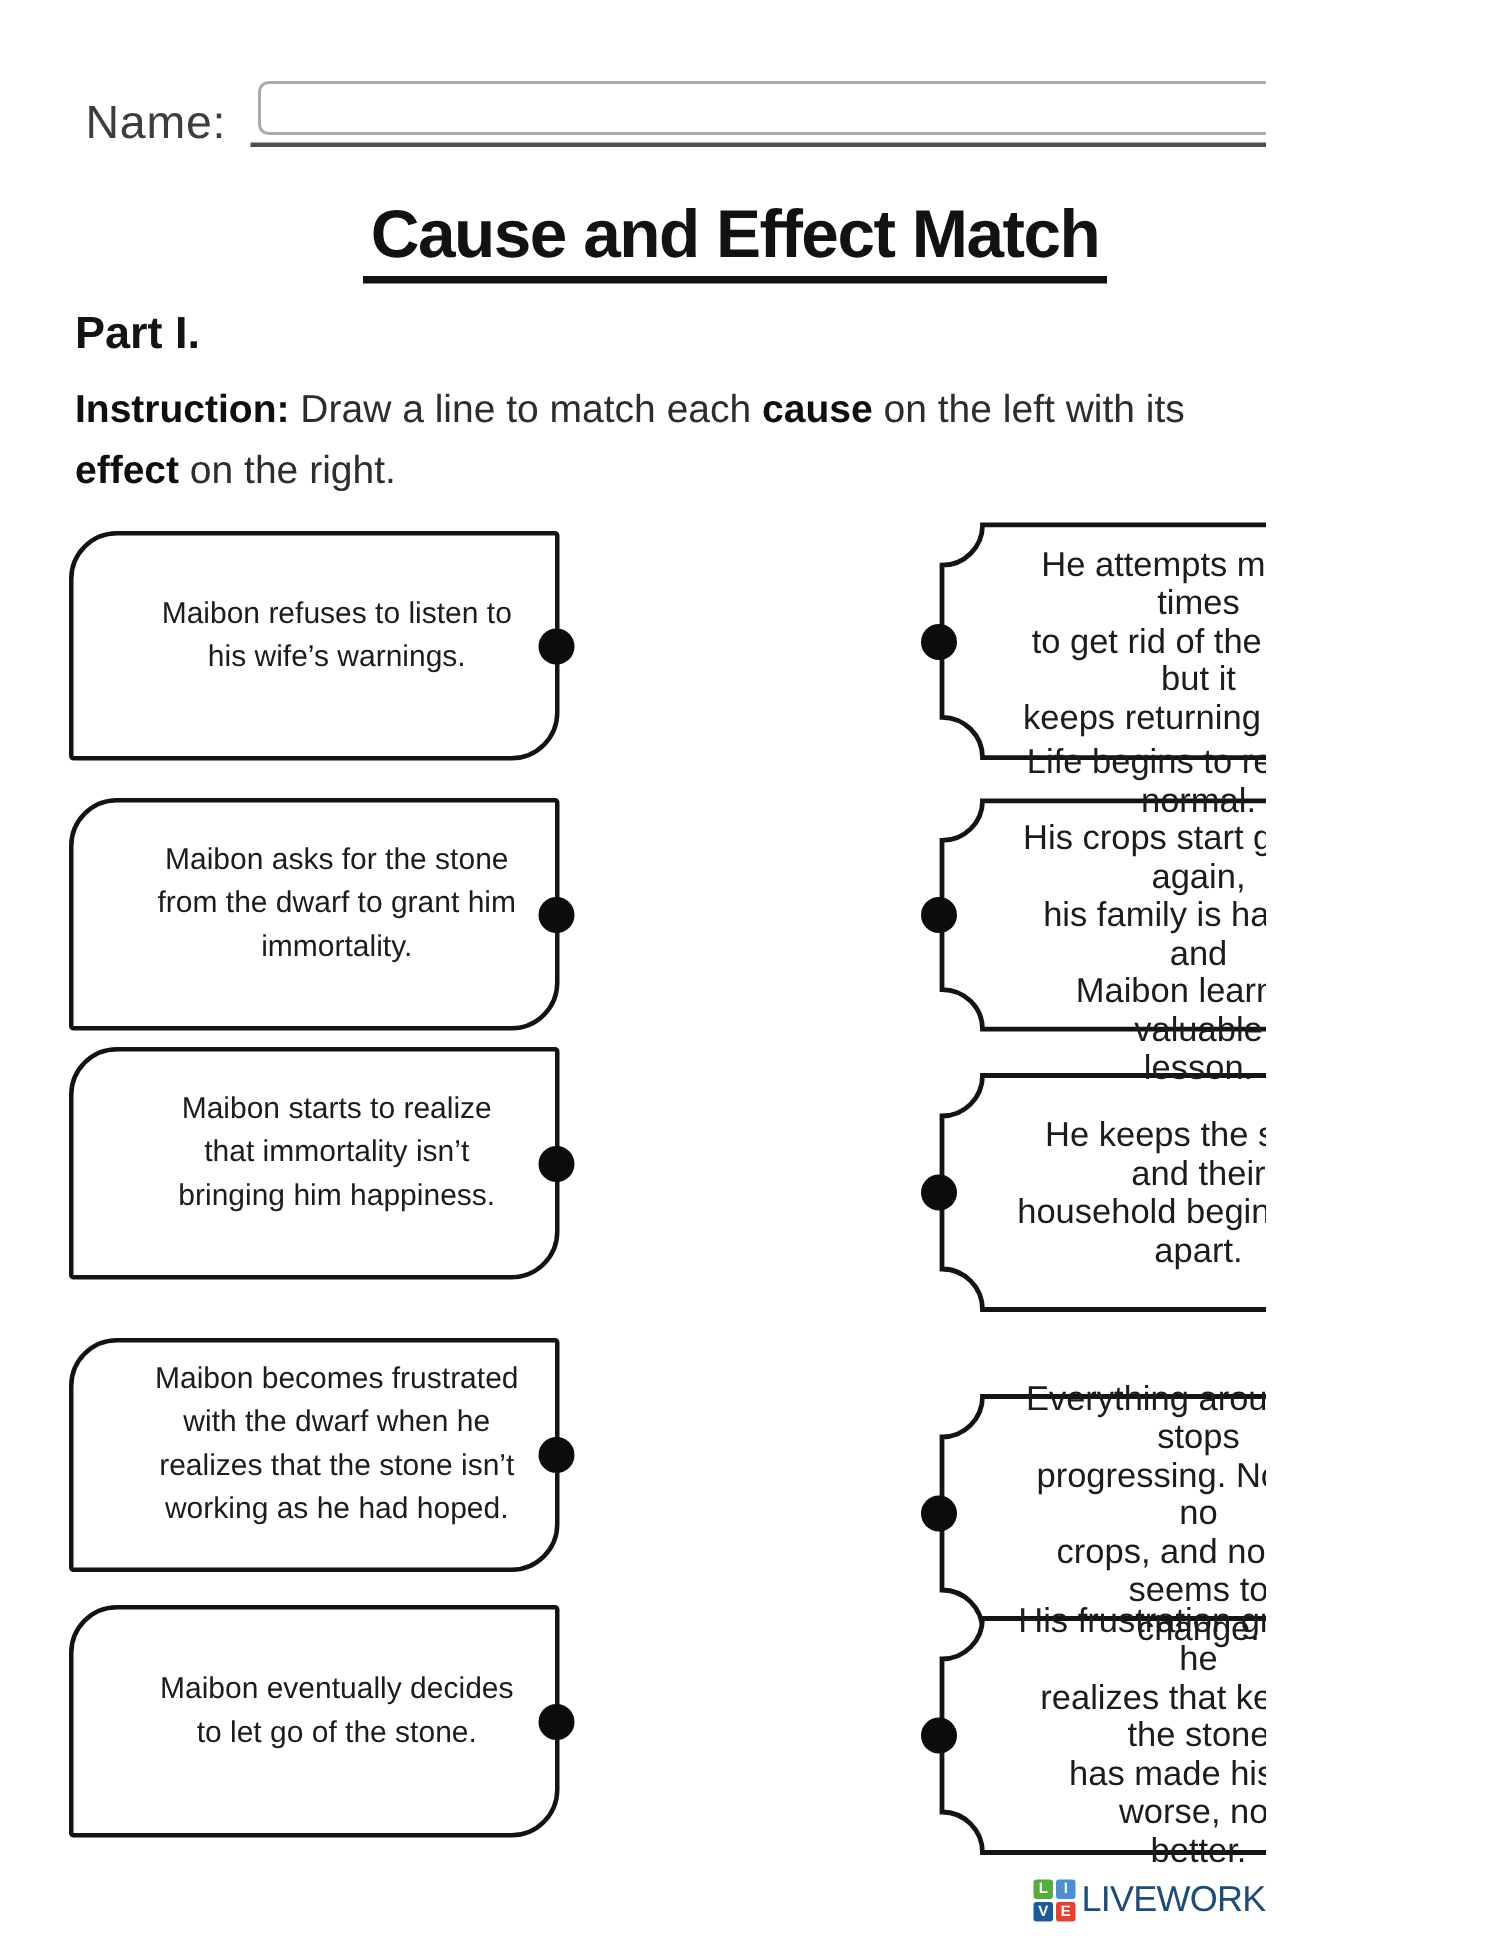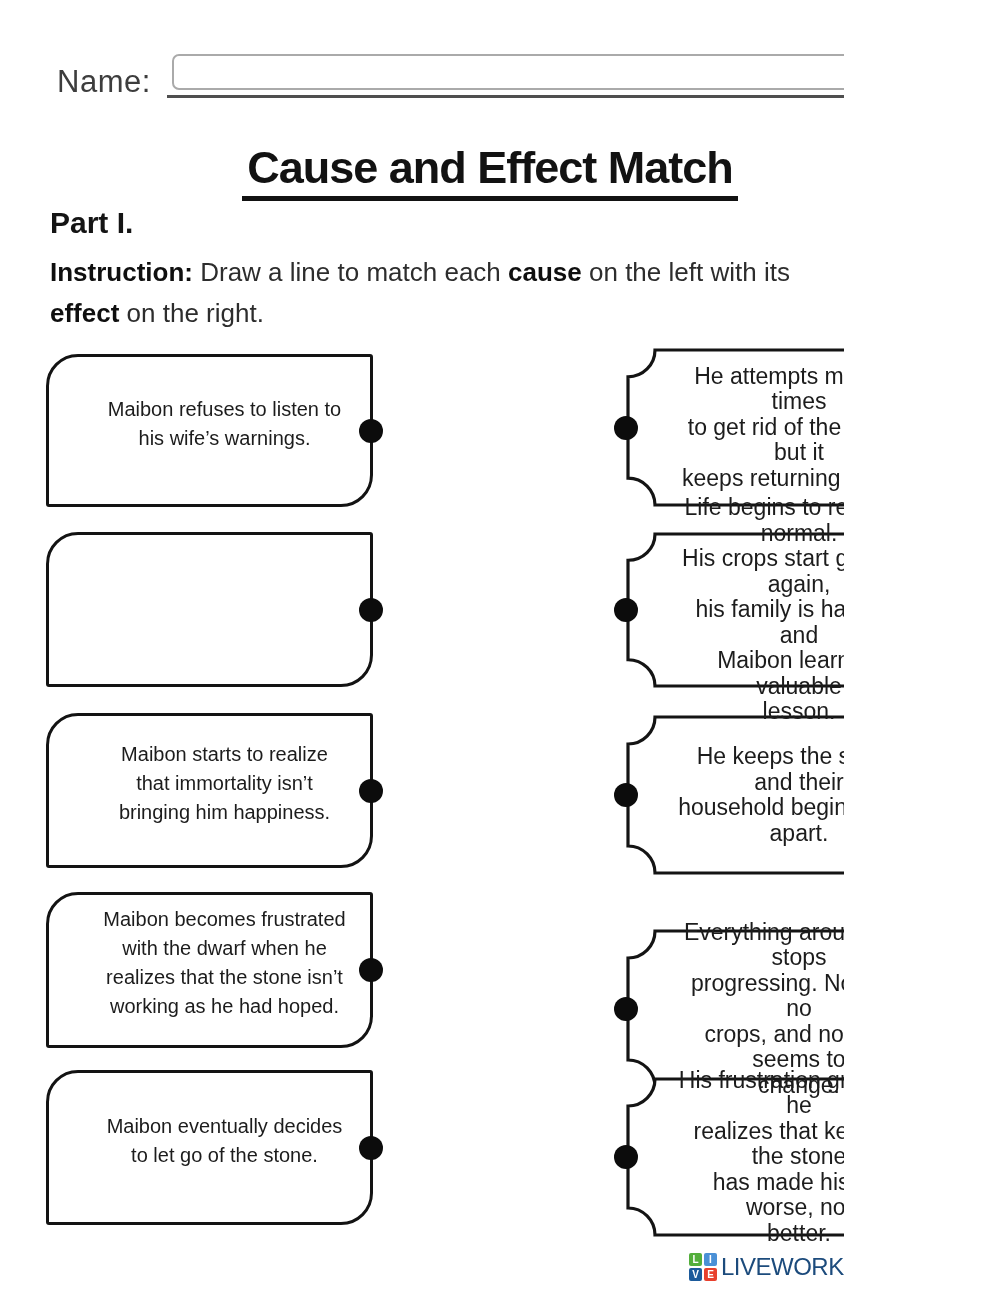--- a/index.html
+++ b/index.html
@@ -8,39 +8,39 @@
 
   
   .name-label{position:absolute;left:57px;top:64px;font-size:31px;color:#3d3d3d;letter-spacing:.5px;}
   .name-input{position:absolute;left:172px;top:54px;width:714px;height:36px;
               border:2px solid #aaaaaa;border-radius:7px;background:#fff;
               font-size:22px;padding:0 10px;box-sizing:border-box;outline:none;}
   .name-underline{position:absolute;left:167px;top:95px;width:736px;height:3px;background:#4f4f4f;}
 
   
   .title-wrap{position:absolute;left:-10px;top:126px;width:1000px;text-align:center;}
-  .title{display:inline-block;margin:16px;font-size:45px;font-weight:bold;color:#121212;
+  .title{display:inline-block;margin:4px;font-size:45px;font-weight:bold;color:#121212;
          letter-spacing:-1px;border-bottom:5px solid #121212;padding:0 5px 2px;}
 
   
   .part{position:absolute;left:50px;top:206px;font-size:30px;font-weight:bold;color:#141414;}
   .instruction{position:absolute;left:50px;top:252px;width:880px;font-size:26px;color:#2d2d2d;line-height:41px;}
   .instruction b{color:#0f0f0f;}
 
   
   .box{position:absolute;box-sizing:border-box;display:flex;align-items:center;justify-content:center;
        text-align:center;color:#1c1c1c;background:#ffffff;}
   .box-text{white-space:pre-line;position:relative;z-index:1;margin-left:30px;}
 
   
   .cause{left:46px;width:327px;border:3px solid #131313;border-radius:32px 3px 32px 3px;
          font-size:20px;line-height:29px;padding:0 14px 14px;}
   .c1{top:354px;height:153px}
   .c2{top:532px;height:155px}
-  .c3{top:713px;height:155px}
+  .c3{top:698px;height:155px}
   .c4{top:892px;height:156px}
   .c5{top:1070px;height:155px}
 
   
   .effect{left:626px;width:316px;font-size:23px;line-height:25.5px;padding:0 22px;background:transparent;border:none;}
   .e1{top:348px;height:159px}
   .e2{top:532px;height:156px}
   .e3{top:715px;height:160px}
   .e4{top:929px;height:160px}
   .e5{top:1077px;height:160px}
@@ -80,20 +80,23 @@
     <div><b>Instruction:</b><span> Draw a line to match each </span><b>cause</b><span> on the left with its</span></div>
     <div><b>effect</b><span> on the right.</span></div>
   </div>
 
   <div class="box cause c1">
     <span class="box-text">Maibon refuses to listen to
 his wife’s warnings.</span>
     <span class="dot"></span>
   </div>
   <div class="box cause c2">
+    <span class="box-text">Maibon asks for the stone
+from the dwarf to grant him
+immortality.</span>
     <span class="dot"></span>
   </div>
   <div class="box cause c3">
     <span class="box-text">Maibon starts to realize
 that immortality isn’t
 bringing him happiness.</span>
     <span class="dot"></span>
   </div>
   <div class="box cause c4">
     <span class="box-text">Maibon becomes frustrated

